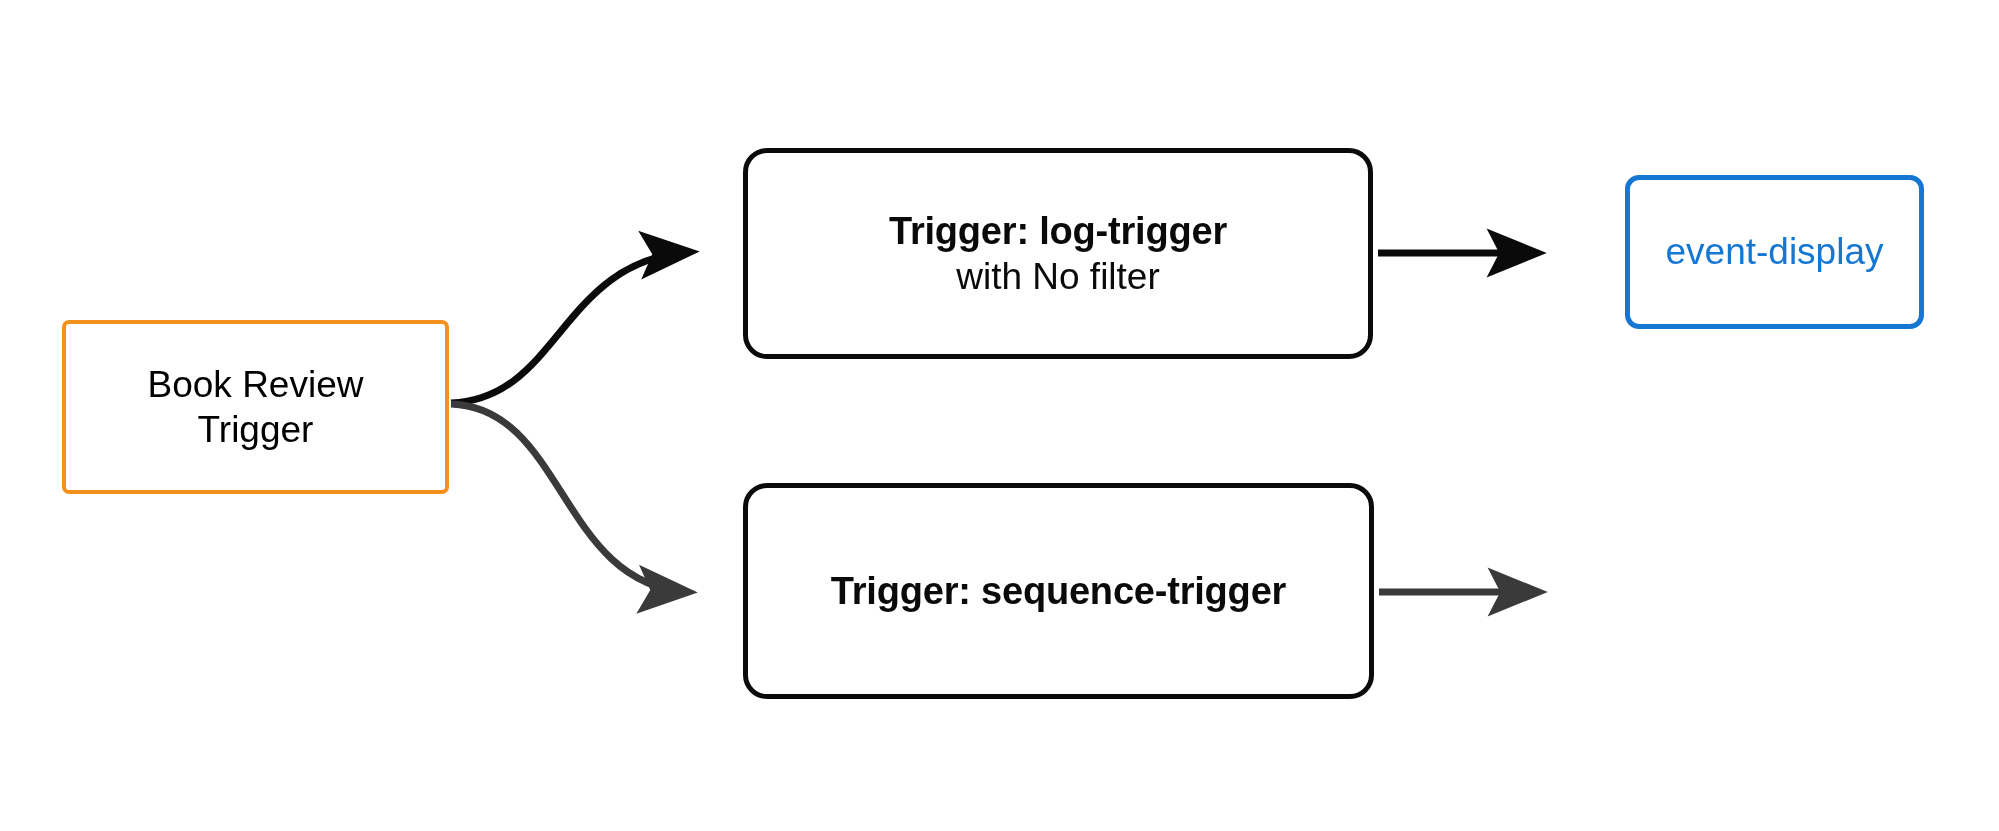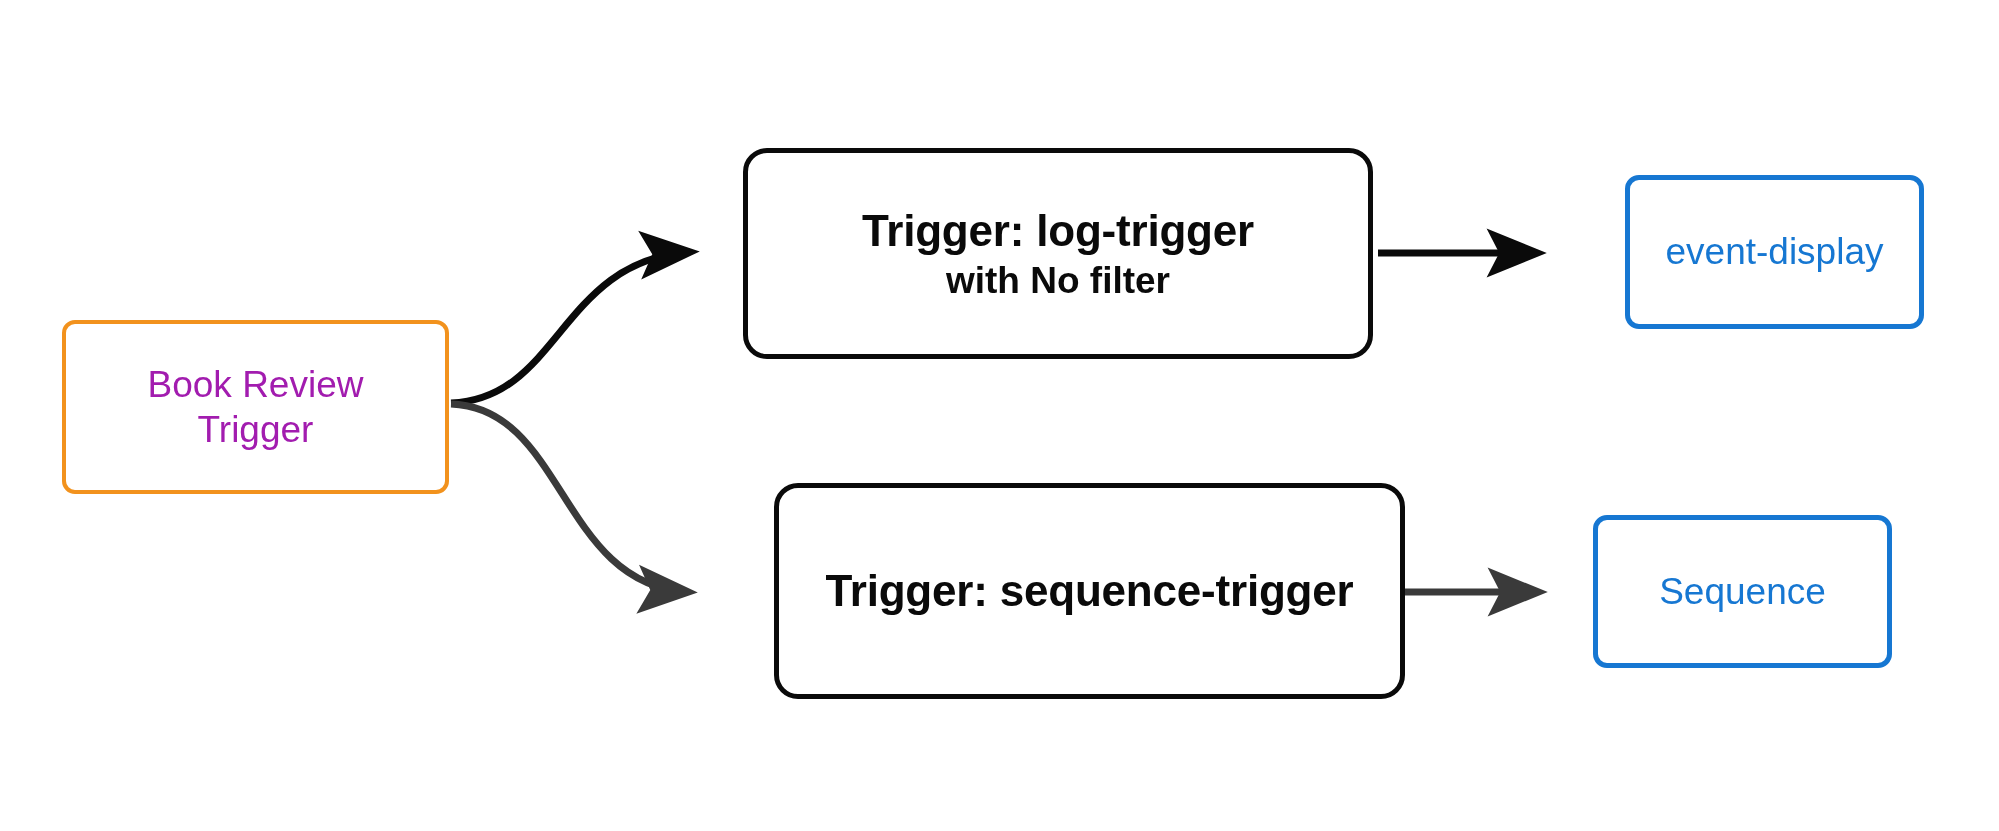--- a/index.html
+++ b/index.html
@@ -39,22 +39,22 @@
     line-height: 1.22;
   }
 
   
   .node-broker {
     left: 62px;
     top: 320px;
     width: 387px;
     height: 174px;
     border: 4px solid #F2921D;
-    border-radius: 13px;
-    color: #a21caf;
+    border-radius: 7px;
+    color: #000000;
     font-size: 37px;
     font-weight: 400;
   }
   .node-broker .line {
     display: block;
     white-space: nowrap;
   }
 
   
   .node-trigger {
@@ -62,34 +62,34 @@
     border-radius: 24px;
     color: #0a0a0a;
   }
   .node-trigger-top {
     left: 743px;
     top: 148px;
     width: 630px;
     height: 211px;
   }
   .node-trigger-bottom {
-    left: 774px;
+    left: 743px;
     top: 483px;
     width: 631px;
     height: 216px;
   }
   .trigger-title {
-    font-size: 44px;
+    font-size: 38px;
     font-weight: 700;
     white-space: nowrap;
     letter-spacing: -0.2px;
   }
   .trigger-sub {
     font-size: 37px;
-    font-weight: 700;
+    font-weight: 400;
     white-space: nowrap;
     margin-top: 0;
   }
 
   
   .node-consumer {
     left: 1593px;
     width: 299px;
     border: 5px solid #1677D2;
     border-radius: 14px;
@@ -145,17 +145,14 @@
   </div>
 
   <div class="node node-trigger node-trigger-bottom">
     <span class="trigger-title">Trigger: sequence-trigger</span>
   </div>
 
   <div class="node node-consumer node-consumer-eventdisplay">
     <span class="label">event-display</span>
   </div>
 
-  <div class="node node-consumer node-consumer-sequence">
-    <span class="label">Sequence</span>
-  </div>
 
 </div>
 
 </body></html>

